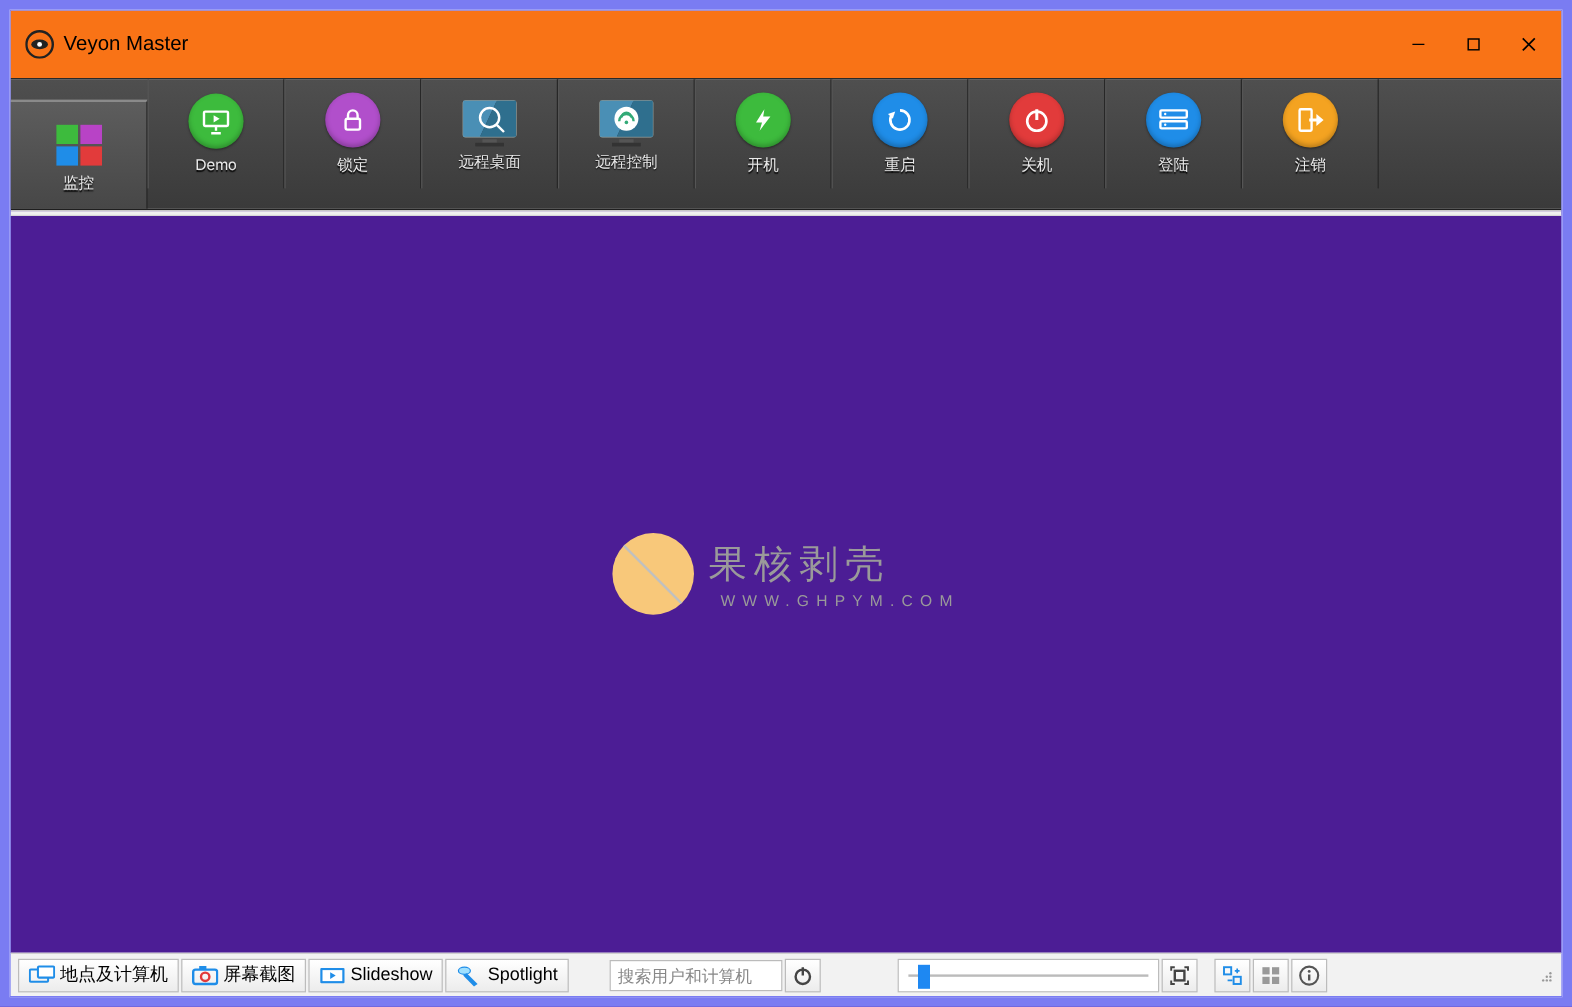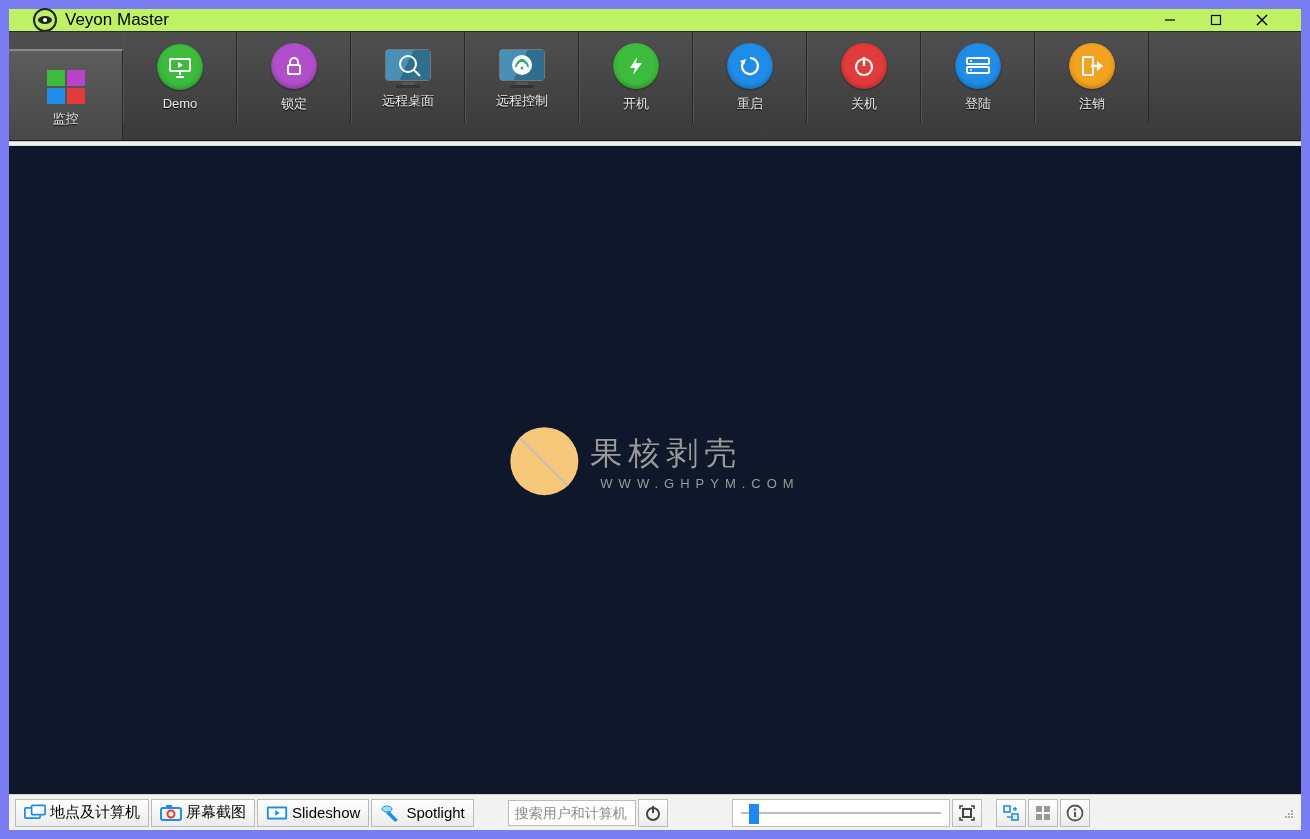--- a/index.html
+++ b/index.html
@@ -1,41 +1,41 @@
 <!DOCTYPE html>
 <html><head>
 <meta charset="utf-8">
 <style>
 * { margin:0; padding:0; box-sizing:border-box; font-family:"Microsoft YaHei","Segoe UI",sans-serif; user-select:none; }
 html,body { width:1310px; height:839px; overflow:hidden; }
 body { background:#7A7CF2; padding:8px; }
 .window { width:100%; height:100%; background:#fff; display:flex; flex-direction:column; border:1px solid #7A7CF2; }
-.titlebar { height:22px; display:flex; align-items:center; padding:0 16px; background:#bef264; }
+.titlebar { height:56px; display:flex; align-items:center; padding:0 4px; background:#f97316; }
 .titlebar .appicon { width:24px; height:24px; margin:0 8px; }
 .titlebar .title { font-size:17px; color:#000; }
 .titlebar .spacer { flex:1; }
 .winbtn { width:46px; height:32px; display:flex; align-items:center; justify-content:center; }
 .toolbar { background:linear-gradient(#4f4f4f,#3a3a3a); display:flex; border-top:1px solid #2a2a2a; border-bottom:1px solid #1e1e1e; }
 .tool { width:114px; height:91px; display:flex; flex-direction:column; align-items:center; justify-content:center; border-right:1px solid #272727; border-left:1px solid #555; cursor:pointer; }
 .tool.selected { background:linear-gradient(#5d5d5d,#474747); border-top:2px solid #8a8a8a; }
 .tool:first-child { border-left:none;margin-top:17px; }
 .tool .icon { width:46px; height:46px; border-radius:50%; display:flex; align-items:center; justify-content:center; margin-bottom:6px; box-shadow:inset 0 -2px 4px rgba(0,0,0,0.25),0 1px 2px rgba(0,0,0,0.4); }
 .tool .label { color:#eaeaea; font-size:13px; text-shadow:0 1px 1px #000; }
-.content { flex:1; background:#0f172a; position:relative; border-top:1px solid #c6c6c6; }
+.content { flex:1; background:#4c1d95; position:relative; border-top:1px solid #c6c6c6; }
 .content .sep { height:4px; background:#f0f0f0; border-bottom:1px solid #d8d8d8; }
 .watermark { position:absolute; left:50%; top:50%; transform:translate(-50%,-60%); display:flex; align-items:center; gap:12px; opacity:1; }
 .watermark .circle { width:68px; height:68px; border-radius:50%; background:#F8C87A; position:relative; overflow:hidden; }
 .watermark .circle::before { content:""; position:absolute; left:-10px; right:-10px; top:50%; border-top:2px solid #c0c0c0; transform:rotate(45deg); }
 .watermark .text { color:#9a9a9a; }
 .watermark .text .big { font-size:32px; letter-spacing:6px; font-weight:400; }
 .watermark .text .small { font-size:13px; letter-spacing:6px;margin-left:10px; }
 .bottombar { height:36px; background:#f2f2f2; border-top:1px solid #cfcfcf; display:flex; align-items:center; padding:0 6px; gap:2px; position:relative; }
 .bbtn { height:28px; padding:0 8px; border:1px solid #bcbcbc; background:linear-gradient(#fff,#ececec); display:flex; align-items:center; gap:4px; font-size:15px; color:#000; cursor:pointer; }
 .bbtn .bicon { width:22px; height:18px; display:flex; align-items:center; justify-content:center; }
-.search { height:26px; width:128px; border:1px solid #bbb; background:#fff; font-size:14px; padding:0 6px; color:#000; }
+.search { height:26px; width:144px; border:1px solid #bbb; background:#fff; font-size:14px; padding:0 6px; color:#000; }
 .search::placeholder { color:#888; }
 .sqbtn { width:30px; height:28px; border:1px solid #bcbcbc; background:linear-gradient(#fff,#ececec); display:flex; align-items:center; justify-content:center; cursor:pointer; }
 .slider { display:flex; align-items:center; height:28px; width:218px; border:1px solid #bcbcbc; background:#fff; position:relative; }
 .slider .track { position:absolute; left:8px; right:8px; top:50%; height:2px; background:#bbb; transform:translateY(-50%); }
 .slider .thumb { position:absolute; width:10px; height:20px; background:#1E88F2; top:4px; left:16px; }
 .grip { margin-left:auto; width:14px; height:14px; }
 svg { display:block; }
 </style>
 </head>
 <body>

